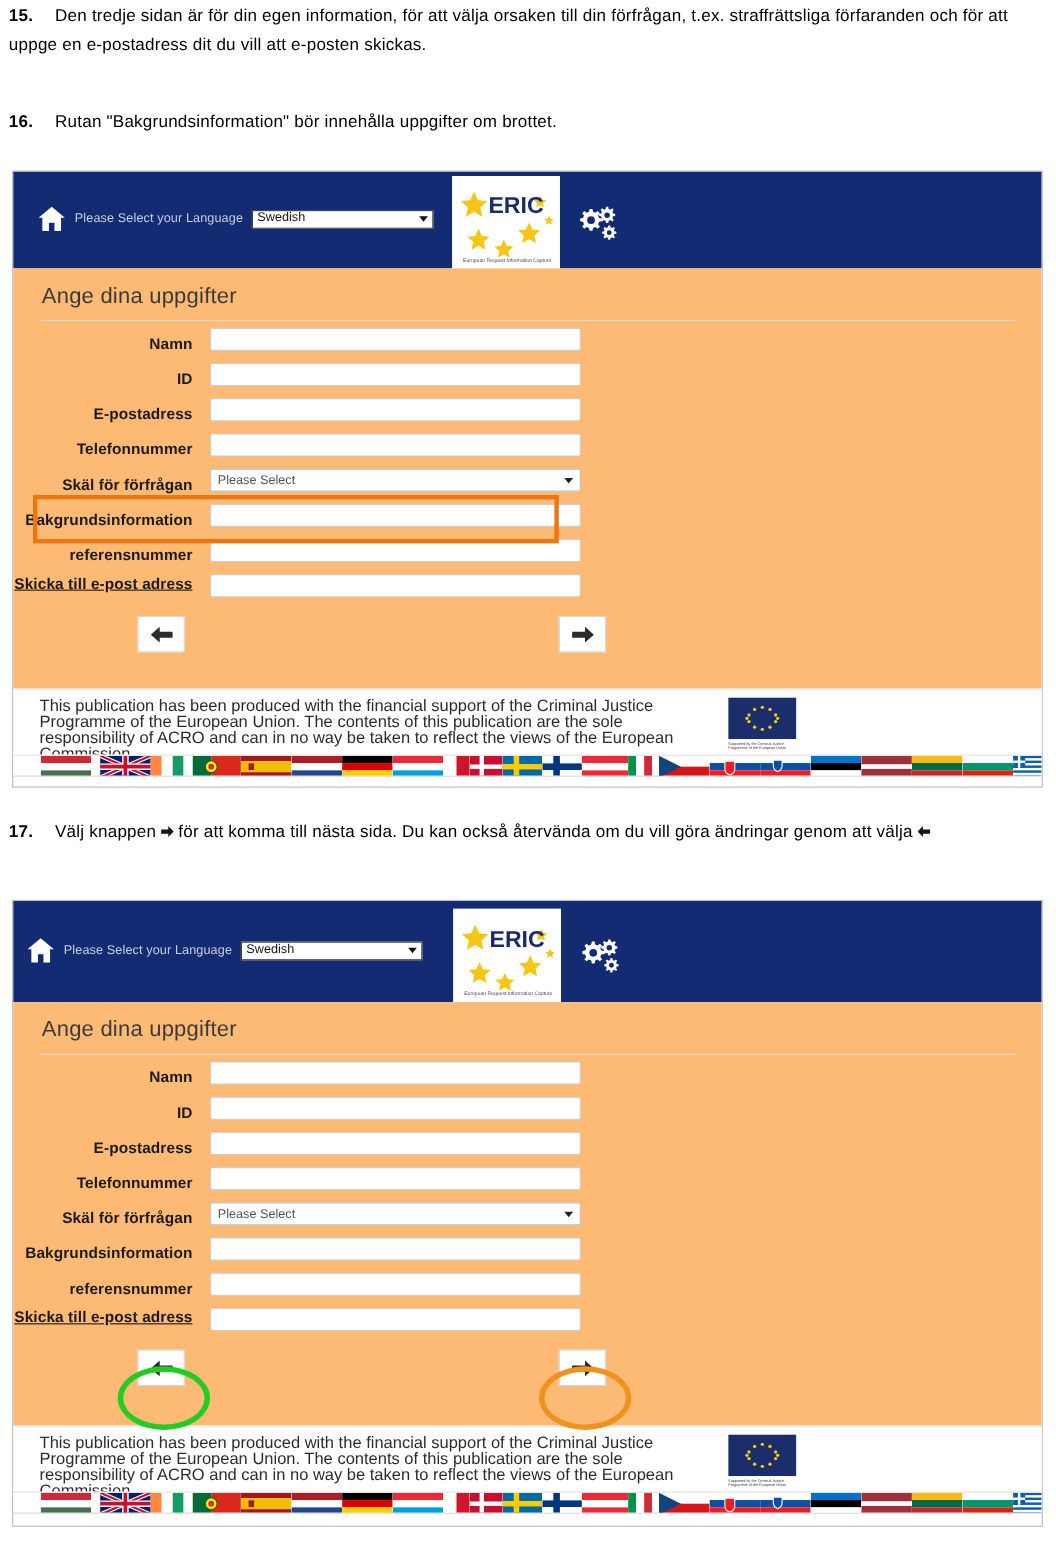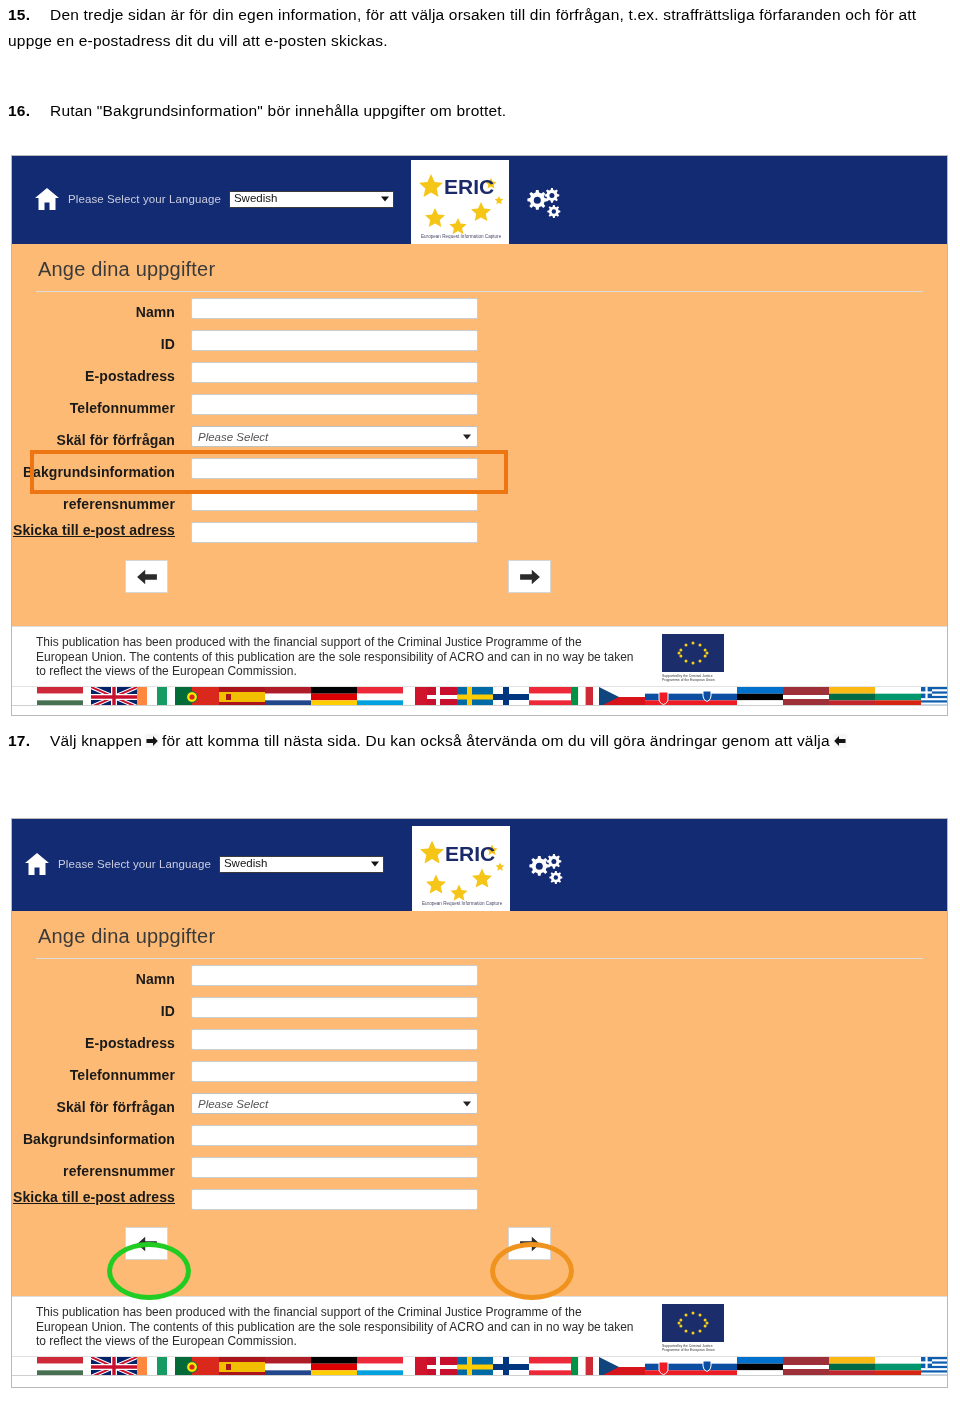--- a/index.html
+++ b/index.html
@@ -19,21 +19,21 @@
     font-size: 15.5px;
     line-height: 26px;
     letter-spacing: 0.2px;
     color: #000;
   }
   .step-num { display:inline-block; width: 42px; font-weight: 700; }
   .step-body { display:inline; }
 
   .step15 { left: 8px; top: 2px; width: 944px; }
   .step16 { left: 8px; top: 98px; width: 944px; }
-  .step17 { left: 8px; top: 728px; width: 948px; }
+  .step17 { left: 8px; top: 744px; width: 948px; }
 
   .inline-arrow {
     display: inline-block;
     width: 14px; height: 14px;
     vertical-align: -2px;
     margin: 0 3px;
   }
   .inline-arrow svg { display:block; }
 
   
@@ -146,26 +146,25 @@
     font-size: 14px;
     font-weight: bold;
     color: #1a1a1a;
     padding-top: 8px;
     line-height: 12px;
     letter-spacing: .1px;
   }
   .form-row .lbl.two-line { padding-top: 2px; text-decoration: underline; }
   .form-row .fld {
     margin-left: 16px;
-    width: 287px;
+    width: 337px;
     height: 21px;
     background: #fff;
     border: 1px solid #cdcdcd;
     border-radius: 2px;
-    font-style: italic;
   }
   .form-row .fld.sel {
     position: relative;
     font-size: 11.5px;
     color: #555;
     display: flex;
     align-items: center;
     padding-left: 6px;
     border-color: #c2c2c2;
   }
@@ -198,21 +197,21 @@
   .app-footer {
     position: relative;
     border-top: 1px solid #dedede;
     background: #fff;
     height: 60px;
   }
   .footer-text {
     position: absolute;
     left: 24px; top: 8px;
     width: 600px;
-    font-size: 12px;
+    font-size: 15px;
     line-height: 14.5px;
     color: #2c2c2c;
   }
   .eu-badge {
     position: absolute;
     left: 650px; top: 7px;
     width: 62px;
   }
   .eu-flag { width: 62px; height: 38px; display:block; }
   .eu-caption {

